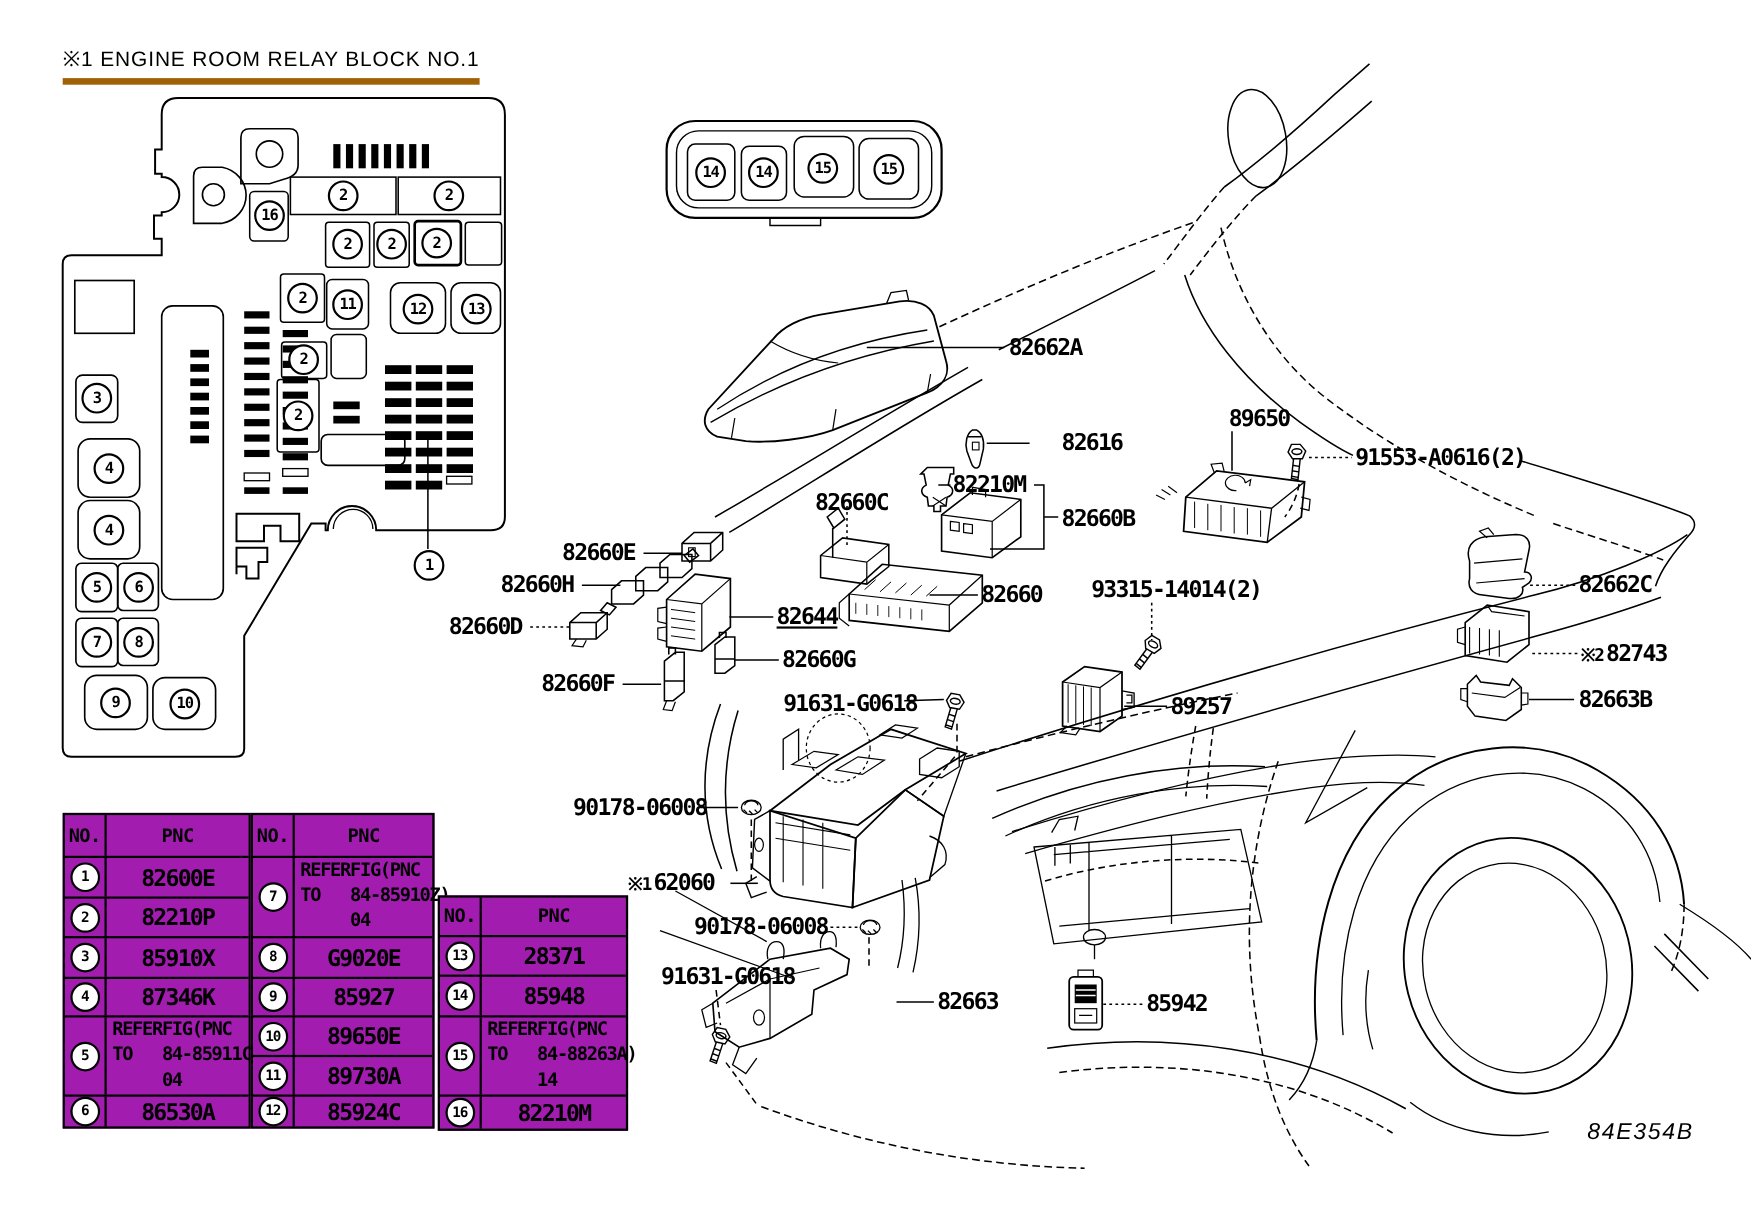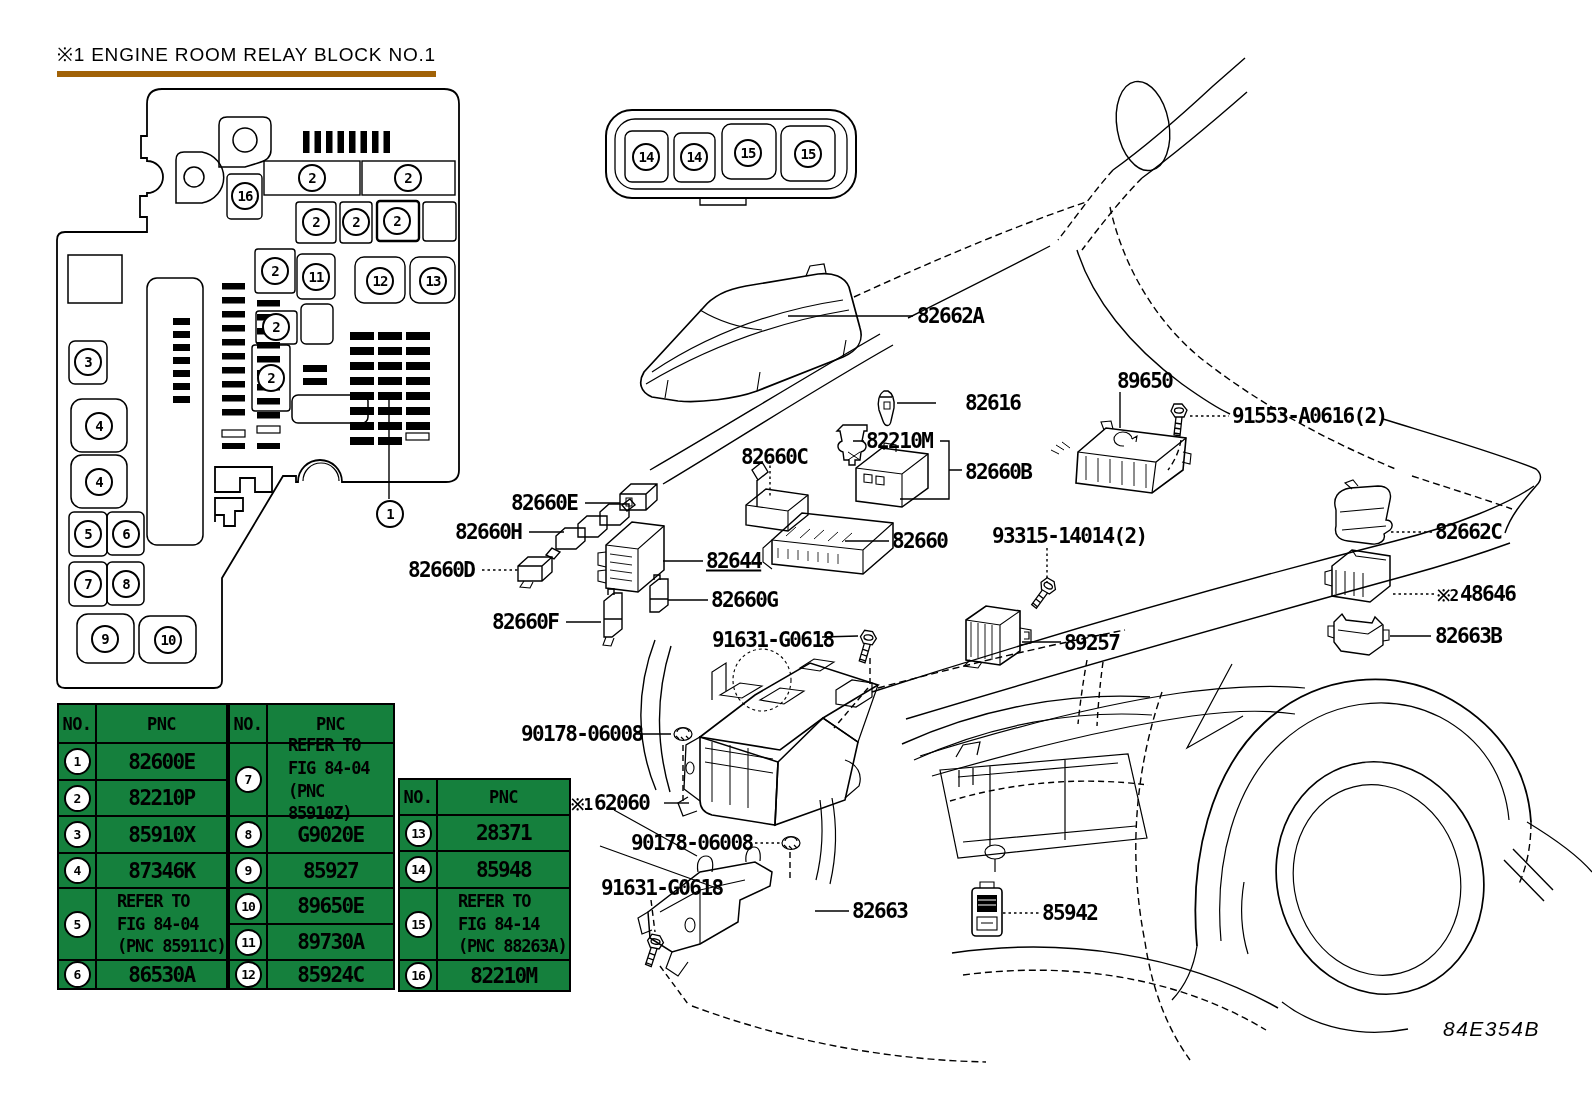--- a/index.html
+++ b/index.html
@@ -7,29 +7,29 @@
           font-family:"DejaVu Sans Mono",monospace;color:#000;}
   svg{position:absolute;left:0;top:0;}
   .heading{position:absolute;font:400 19px/1.2 "Liberation Sans",sans-serif;letter-spacing:.8px;
            border-bottom:6px solid #a16207;padding-bottom:4px;white-space:nowrap;}
   .plabel{position:absolute;font:bold 21px/1 "DejaVu Sans Mono",monospace;letter-spacing:-1.6px;
           white-space:nowrap;transform:translateY(-50%);}
   .pfx{font-size:16px;letter-spacing:-1px;margin-right:2px;}
   .ncirc{position:absolute;width:28px;height:28px;border:2px solid #000;border-radius:50%;
          background:#fff;display:flex;align-items:center;justify-content:center;
          font:bold 14px "DejaVu Sans Mono",monospace;letter-spacing:-1px;box-sizing:border-box;}
-  .tbl{position:absolute;border:2px solid #000;background:#15803d;box-sizing:border-box;}
+  .tbl{position:absolute;border:2px solid #000;background:#a21caf;box-sizing:border-box;margin-top:36px;}
   .trow{display:flex;border-top:2px solid #000;box-sizing:border-box;}
   .trow:first-child{border-top:none;}
   .tno{width:38px;border-right:2px solid #000;display:flex;align-items:center;
        justify-content:center;box-sizing:border-box;flex:none;}
   .tpnc{flex:1;display:flex;align-items:center;justify-content:center;
         font:bold 21px "DejaVu Sans Mono",monospace;letter-spacing:-1.6px;}
-  .tpnc.ml{flex-direction:column;align-items:flex-start;justify-content:center;
-           font-size:17px;letter-spacing:-1.2px;line-height:1.35;padding-left:20px;}
+  .tpnc.ml{flex-direction:row;align-items:flex-start;justify-content:center;
+           font-size:17px;letter-spacing:-1.2px;line-height:1.35;padding-left:5px;}
   .thead .tno,.thead .tpnc{font:bold 17px "DejaVu Sans Mono",monospace;letter-spacing:-.5px;}
   .tcirc{width:27px;height:27px;border:2px solid #000;border-radius:50%;background:#fff;
          display:flex;align-items:center;justify-content:center;
          font:bold 13px "DejaVu Sans Mono",monospace;letter-spacing:-1px;box-sizing:border-box;}
   .code{position:absolute;font:400 21px "Liberation Sans",sans-serif;letter-spacing:1.5px;}
 </style>
 </head>
 <body>
 
 <div id="canvas">
@@ -384,21 +384,21 @@
 <div class="plabel" style="left:741px;top:457px;">82660C</div>
 <div class="plabel" style="left:866px;top:441px;">82210M</div>
 <div class="plabel" style="left:965px;top:472px;">82660B</div>
 <div class="plabel" style="left:511px;top:503px;">82660E</div>
 <div class="plabel" style="left:455px;top:532px;">82660H</div>
 <div class="plabel" style="left:408px;top:570px;">82660D</div>
 <div class="plabel" style="left:706px;top:561px;text-decoration:underline;">82644</div>
 <div class="plabel" style="left:892px;top:541px;text-align:right;">82660</div>
 <div class="plabel" style="left:992px;top:536px;">93315-14014(2)</div>
 <div class="plabel" style="left:1435px;top:532px;">82662C</div>
-<div class="plabel" style="left:1437px;top:594px;"><span class="pfx">※2</span><span>48646</span></div>
+<div class="plabel" style="left:1437px;top:594px;"><span class="pfx">※2</span><span>82743</span></div>
 <div class="plabel" style="left:1435px;top:636px;">82663B</div>
 <div class="plabel" style="left:711px;top:600px;">82660G</div>
 <div class="plabel" style="left:492px;top:622px;">82660F</div>
 <div class="plabel" style="left:712px;top:640px;">91631-G0618</div>
 <div class="plabel" style="left:1064px;top:643px;">89257</div>
 <div class="plabel" style="left:521px;top:734px;">90178-06008</div>
 <div class="plabel" style="left:571px;top:803px;"><span class="pfx">※1</span><span>62060</span></div>
 <div class="plabel" style="left:631px;top:843px;">90178-06008</div>
 <div class="plabel" style="left:601px;top:888px;">91631-G0618</div>
 <div class="plabel" style="left:852px;top:911px;">82663</div>

